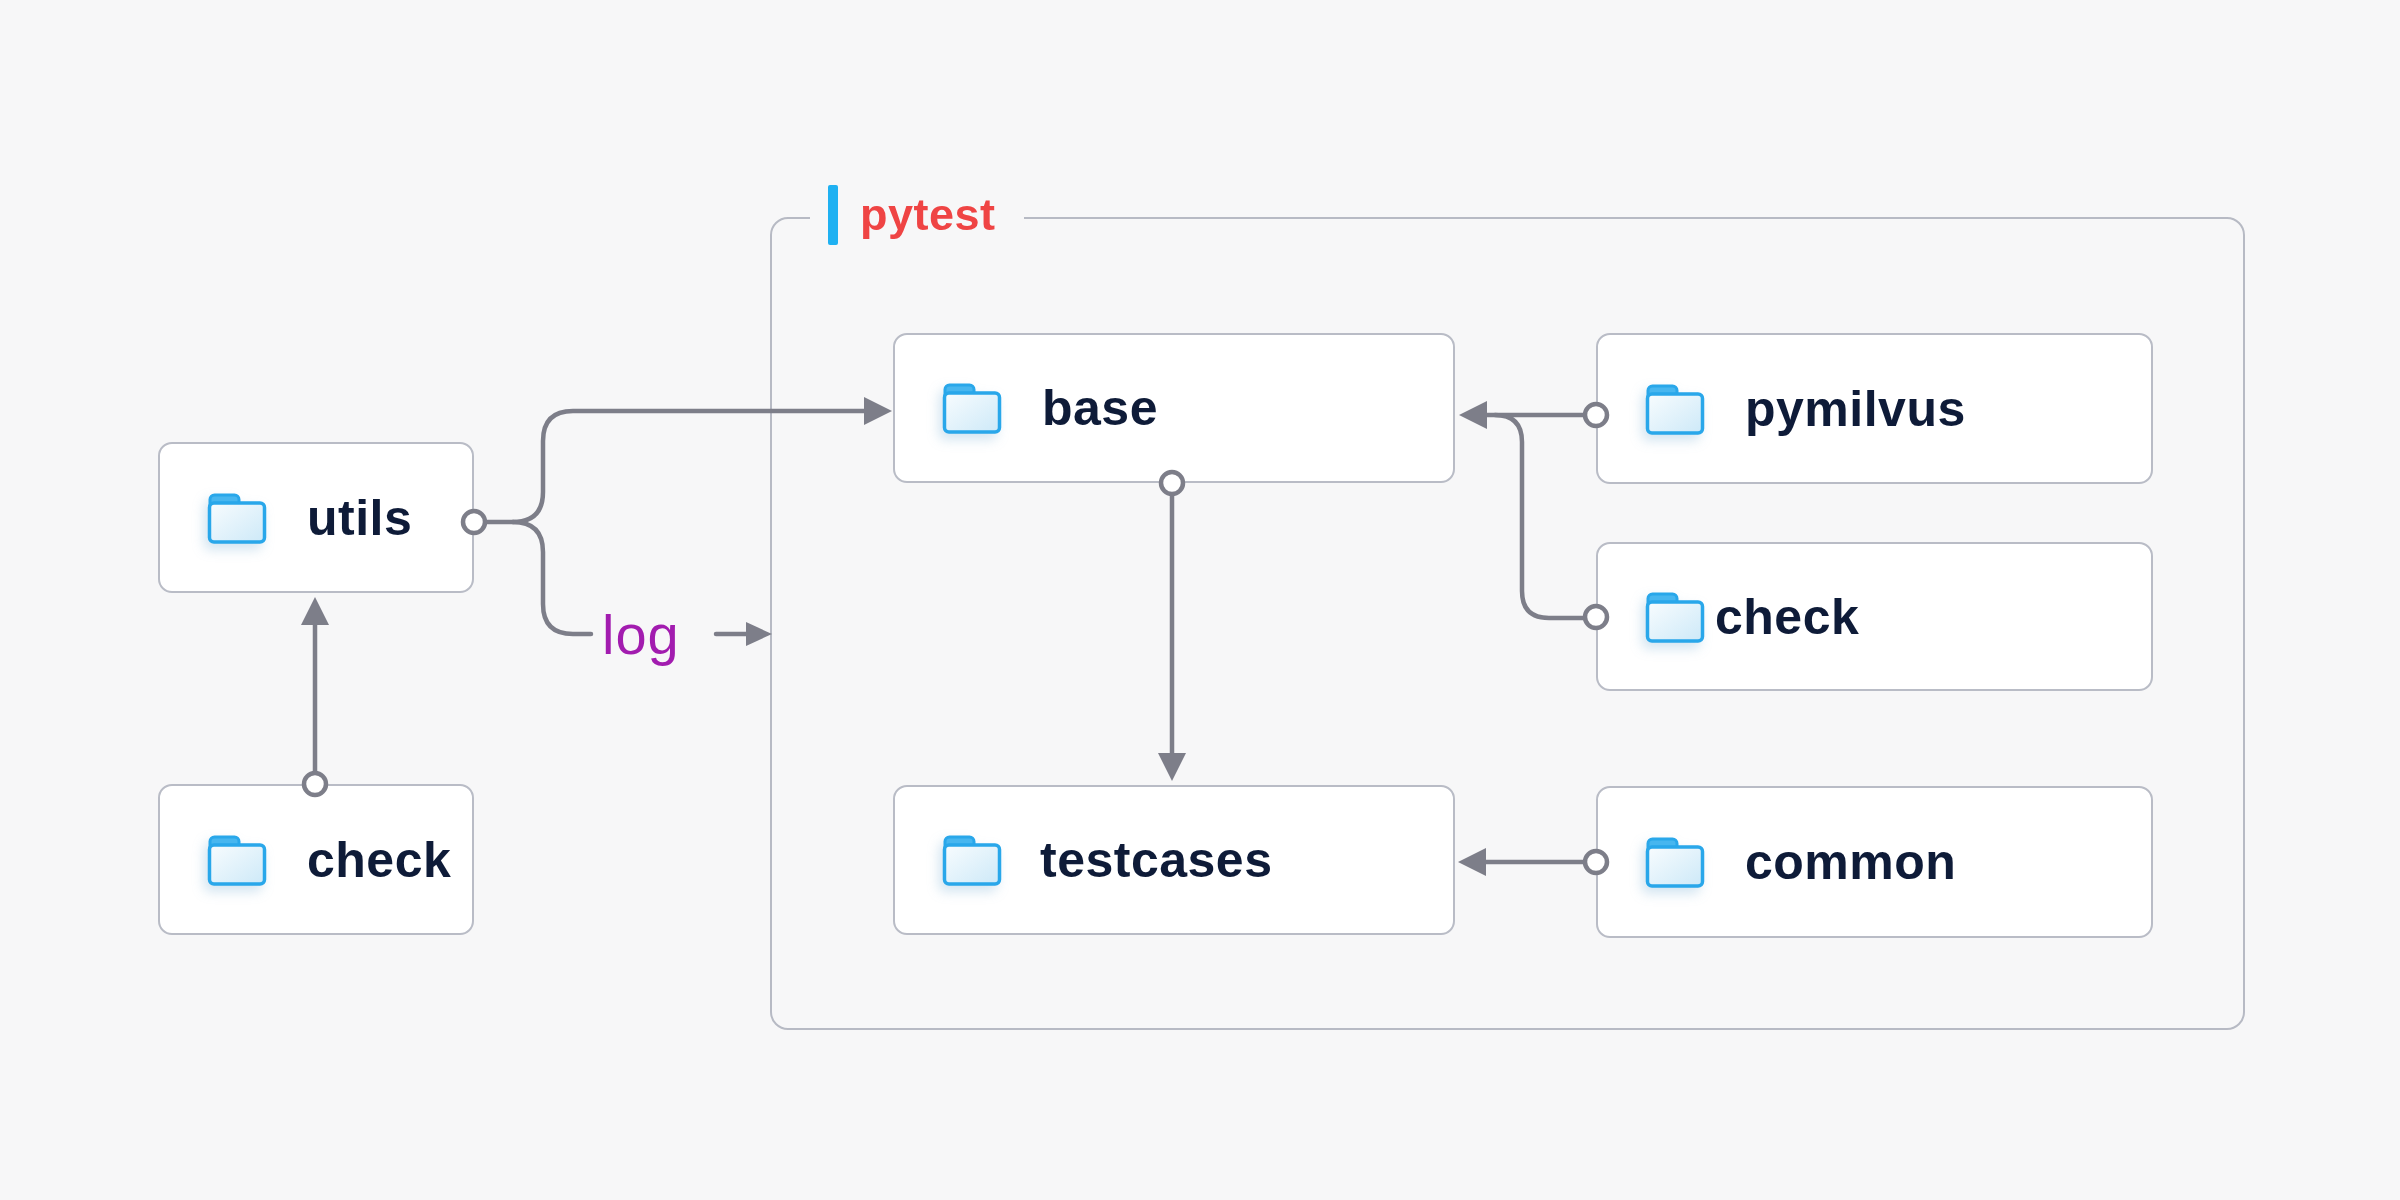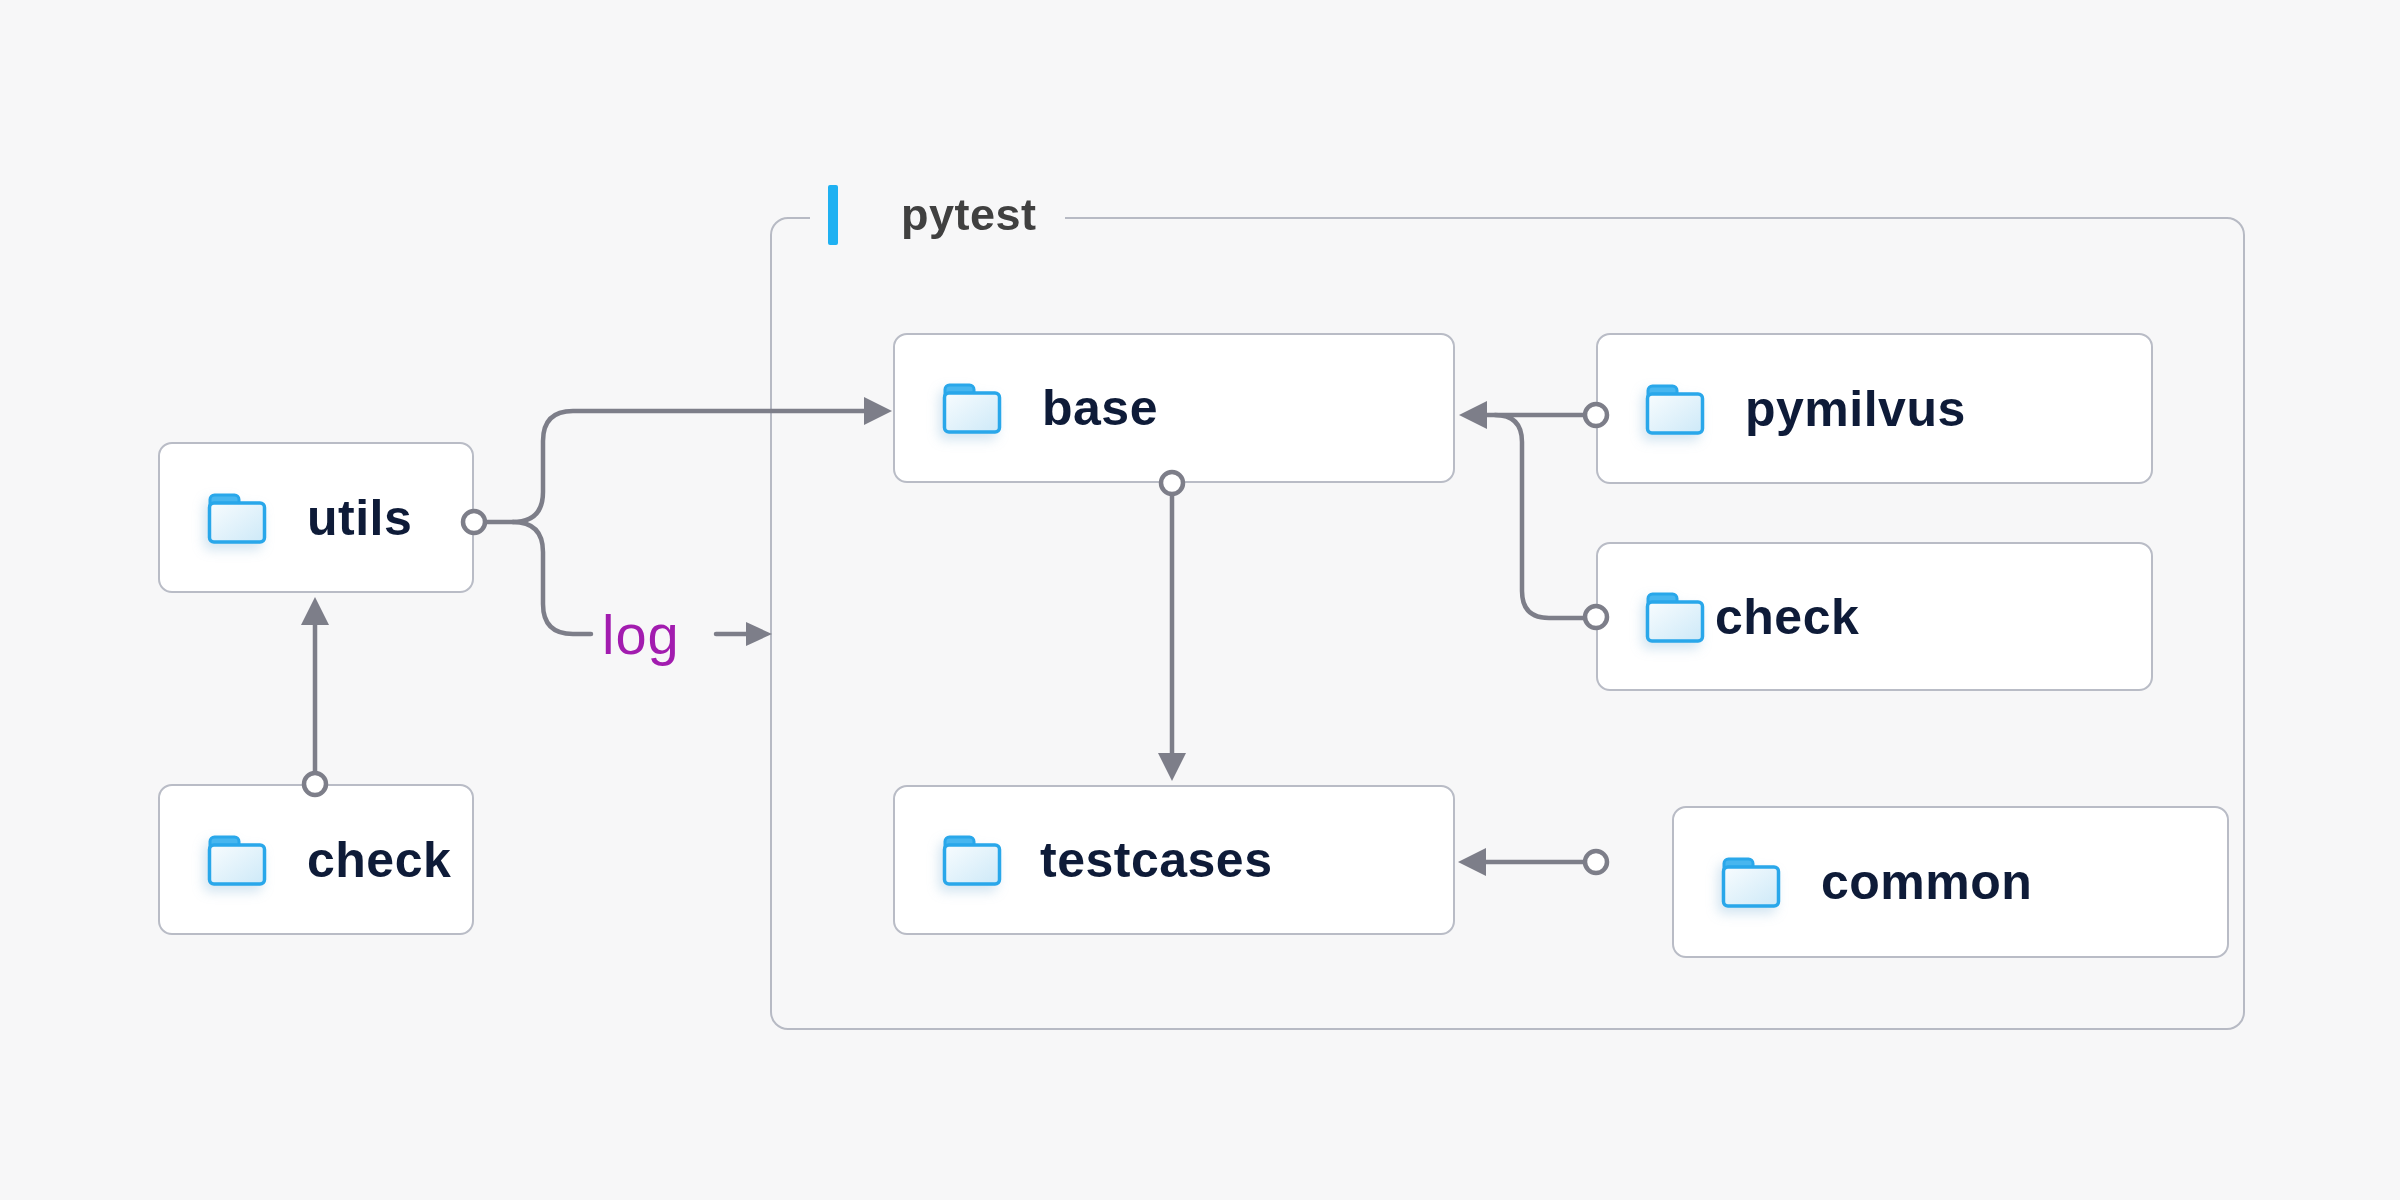--- a/index.html
+++ b/index.html
@@ -34,24 +34,23 @@
   }
   .group-label .accent-bar {
     width: 10px; height: 60px;
     background: #1fb1f2;
     border-radius: 2px;
     flex: 0 0 auto;
   }
   .group-label .group-title {
     font-size: 45px;
     font-weight: 700;
-    color: #404040;
+    color: #ef4444;
     letter-spacing: 0.5px;
     white-space: nowrap;
-    margin-left: 41px;
   }
   
   .node {
     position: absolute;
     background: #ffffff;
     border: 2.5px solid #b9bcc6;
     border-radius: 14px;
     box-sizing: border-box;
     display: flex;
     align-items: center;
@@ -69,21 +68,21 @@
   .folder-icon {
     flex: 0 0 auto;
     filter: drop-shadow(-4px 6px 6px rgba(80, 150, 200, 0.25));
   }
   #node-utils     { left: 158px;  top: 442px; width: 316px; height: 151px; align-items: center; }
   #node-config    { left: 158px;  top: 784px; width: 316px; height: 151px; }
   #node-base      { left: 893px;  top: 333px; width: 562px; height: 150px; }
   #node-testcases { left: 893px;  top: 785px; width: 562px; height: 150px; gap: 36px; }
   #node-pymilvus  { left: 1596px; top: 333px; width: 557px; height: 151px; }
   #node-check     { left: 1596px; top: 542px; width: 557px; height: 149px; gap: 8px; }
-  #node-common    { left: 1672px; top: 786px; width: 557px; height: 152px; margin-top: 20px; }
+  #node-common    { left: 1596px; top: 786px; width: 557px; height: 152px; }
   
   .connectors {
     position: absolute;
     left: 0; top: 0;
     width: 2400px; height: 1200px;
     z-index: 3;
     pointer-events: none;
   }
   .connectors path {
     fill: none;

